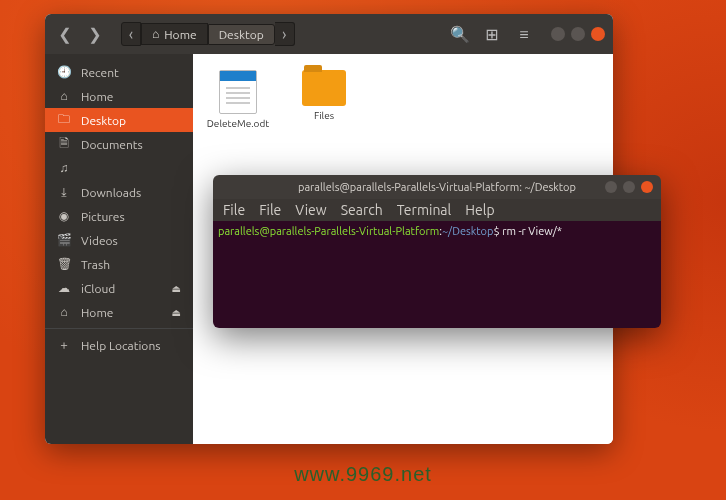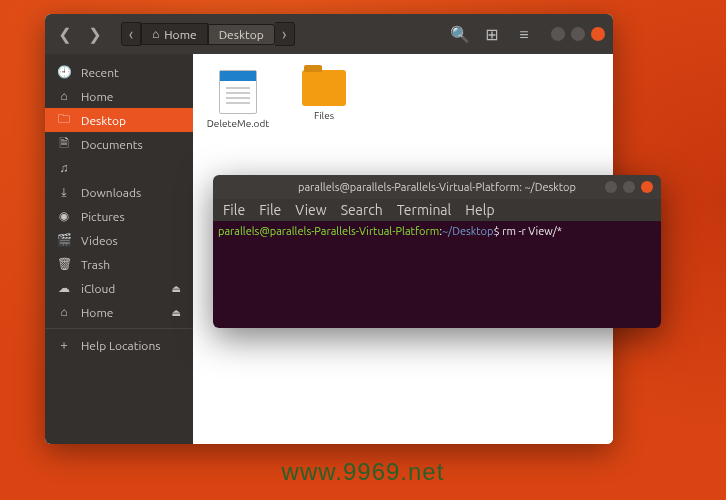--- a/index.html
+++ b/index.html
@@ -38,21 +38,21 @@
 .terminal { position: absolute; top: 175px; left: 213px; width: 448px; height: 153px; border-radius: 6px; box-shadow: 0 10px 35px rgba(0,0,0,0.5); overflow: hidden; display: flex; flex-direction: column; }
 .term-title { height: 24px; background: #3f3b38; color: #d5d1cc; display: flex; align-items: center; justify-content: center; font-size: 11px; position: relative; }
 .term-wc { position: absolute; right: 8px; display: flex; gap: 6px; }
 .term-wc .wc { width: 12px; height: 12px; }
 .term-menu { height: 22px; background: #3a3633; color: #d0ccc7; display: flex; align-items: center; gap: 14px; padding: 0 10px; font-size: 14px; }
 .term-body { flex: 1; background: #2d0922; color: #fff; font-family: "Ubuntu Mono", Consolas, monospace; font-size: 11px; padding: 3px 5px; line-height: 1.4; }
 .t-user { color: #8ae234; }
 .t-path { color: #729fcf; }
 .t-cmd { color: #eee; }
 
-.watermark { position: absolute; bottom: 14px; left: 50%; transform: translateX(-50%); color: #2a5f2a; font-size: 24px; font-family: Arial; letter-spacing: 1px; }
+.watermark { position: absolute; bottom: 14px; left: 50%; transform: translateX(-50%); color: #2a5f2a; font-size: 20px; font-family: Arial; letter-spacing: 1px; }
 </style>
 </head>
 <body>
 
 <div class="bg-swirl"></div>
 <div class="bg-swirl2"></div>
 
 <div class="filemanager">
   <div class="fm-header">
     <div class="nav-btn">❮</div>

